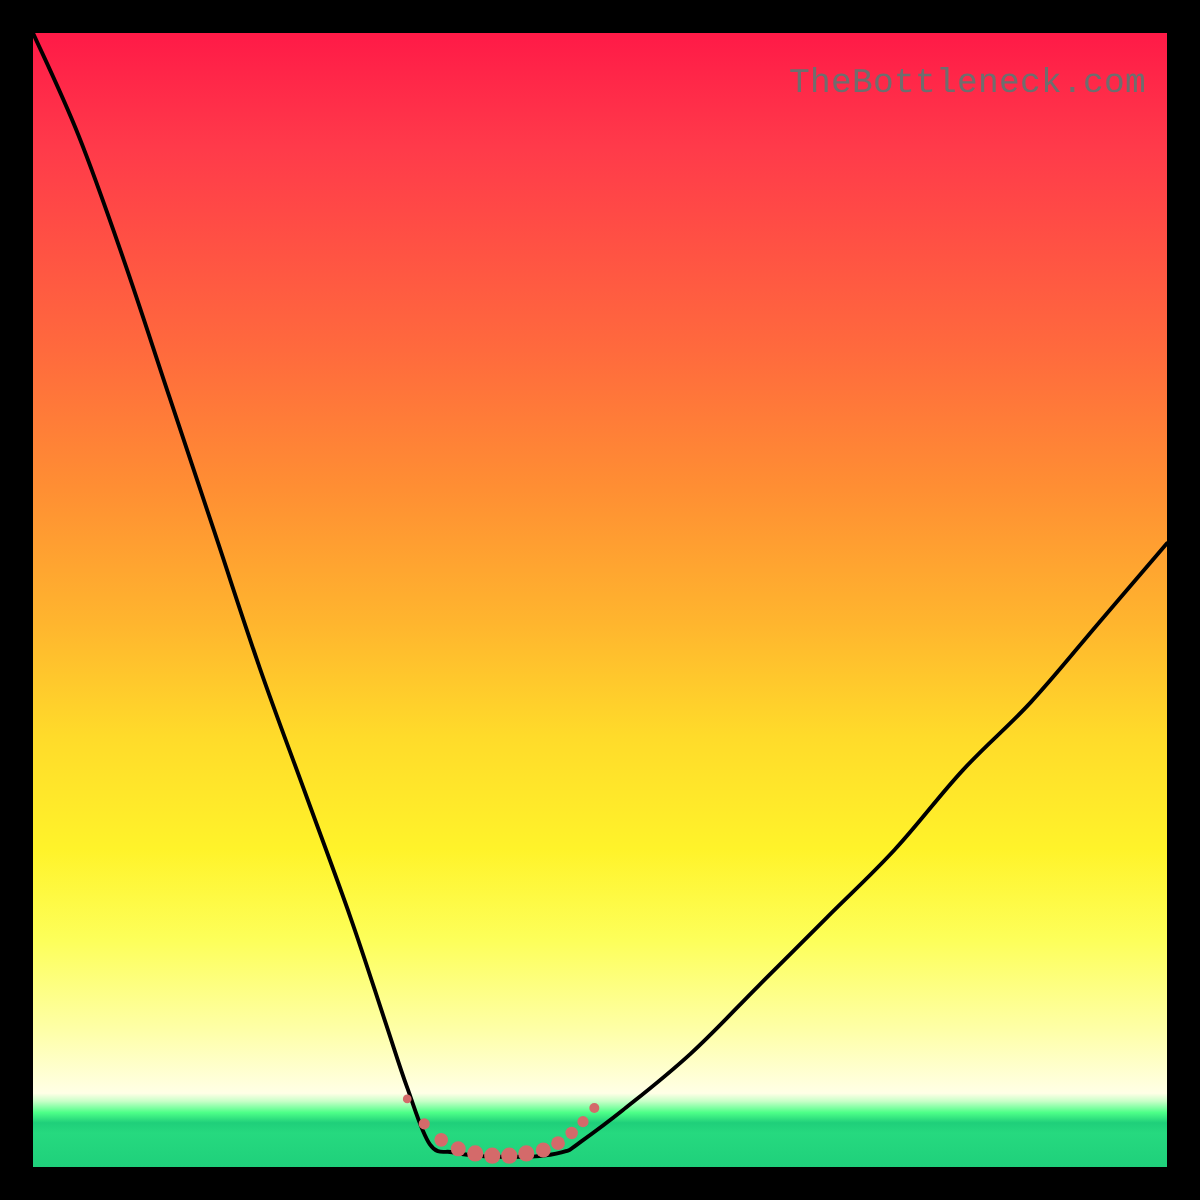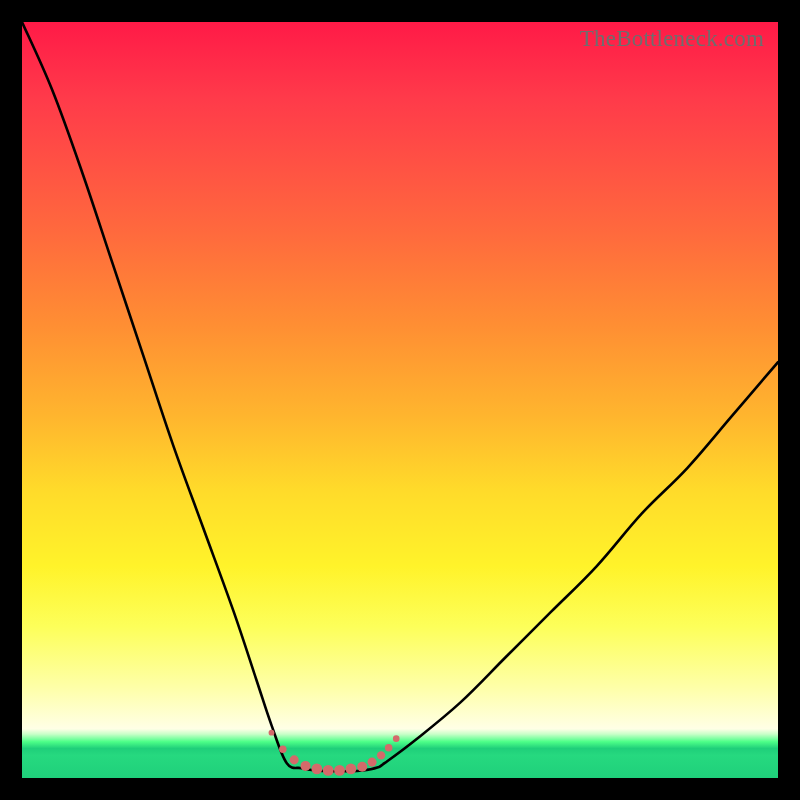--- a/index.html
+++ b/index.html
@@ -44,23 +44,23 @@
   }
   svg.curves {
     position: absolute;
     left: 0;
     top: 0;
     width: 756px;
     height: 756px;
   }
   .watermark {
     position: absolute;
-    top: 4px;
+    top: 20px;
     right: 14px;
-    font-family: Liberation Serif, serif;
+    font-family: Liberation Mono, monospace;
     font-size: 23px;
     color: #6e6e6e;
     letter-spacing: 0.2px;
     user-select: none;
   }
 </style>
 </head>
 <body>
 
 <div class="frame">

